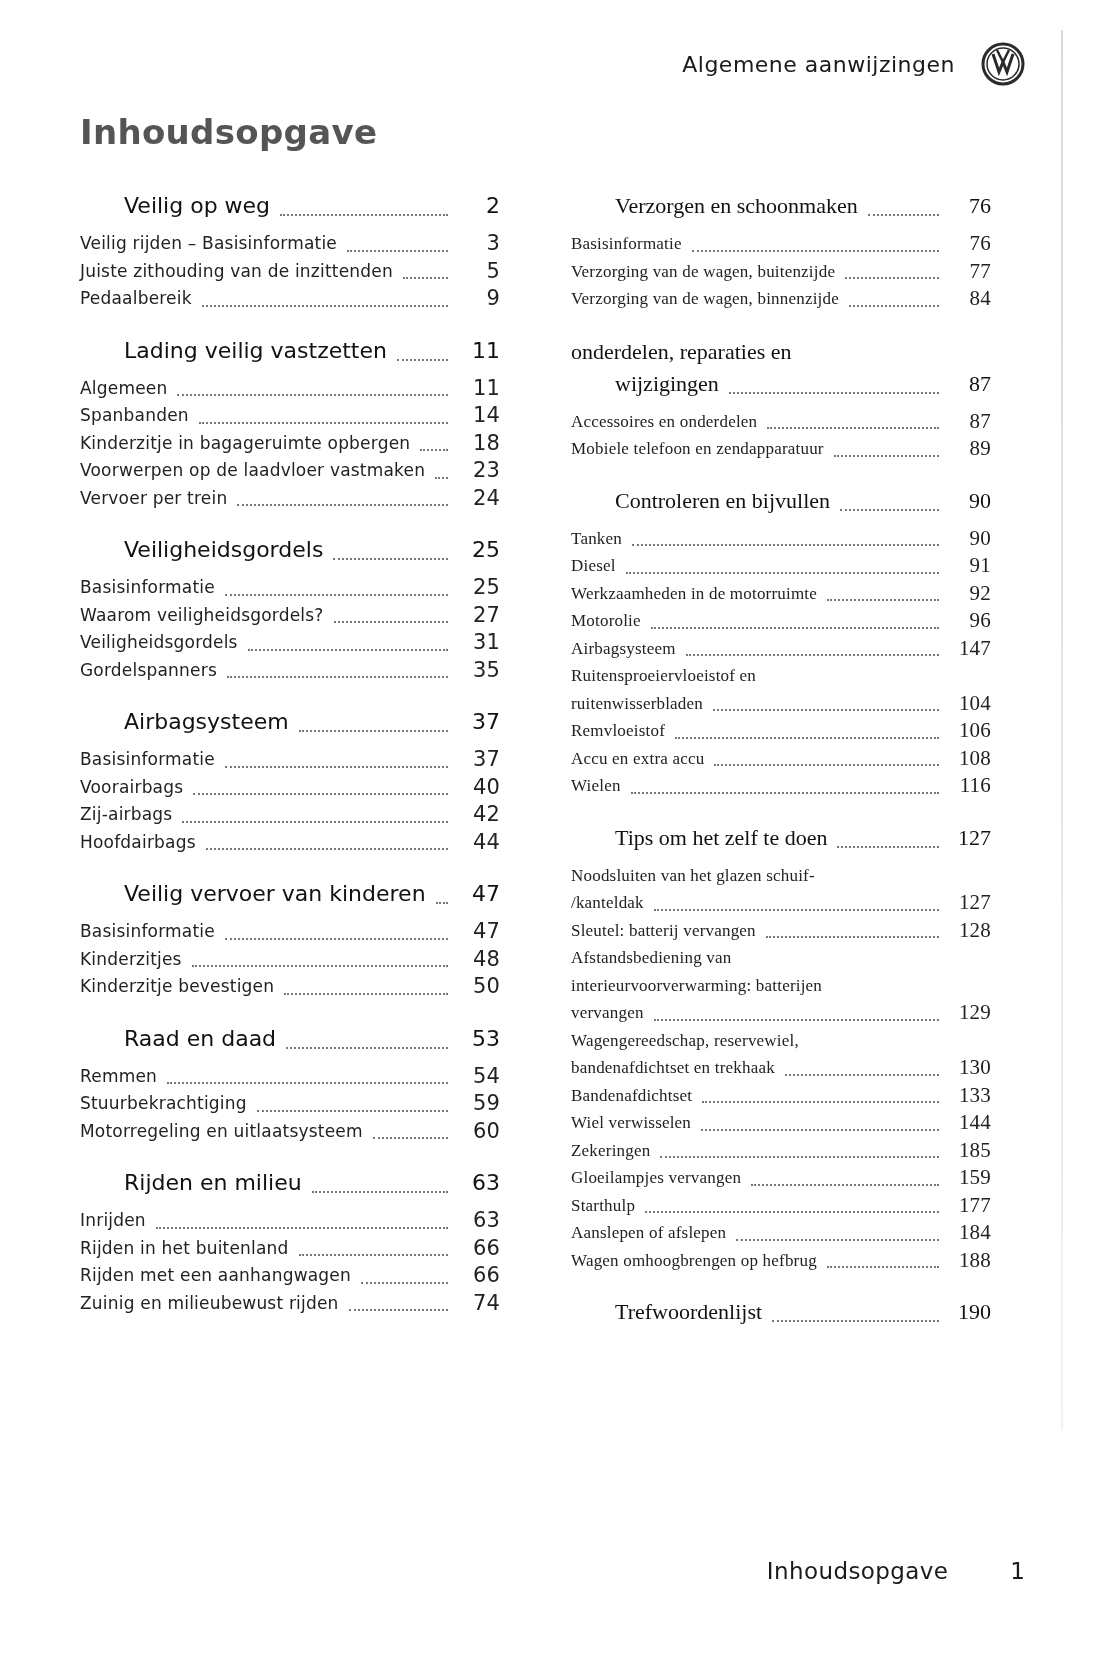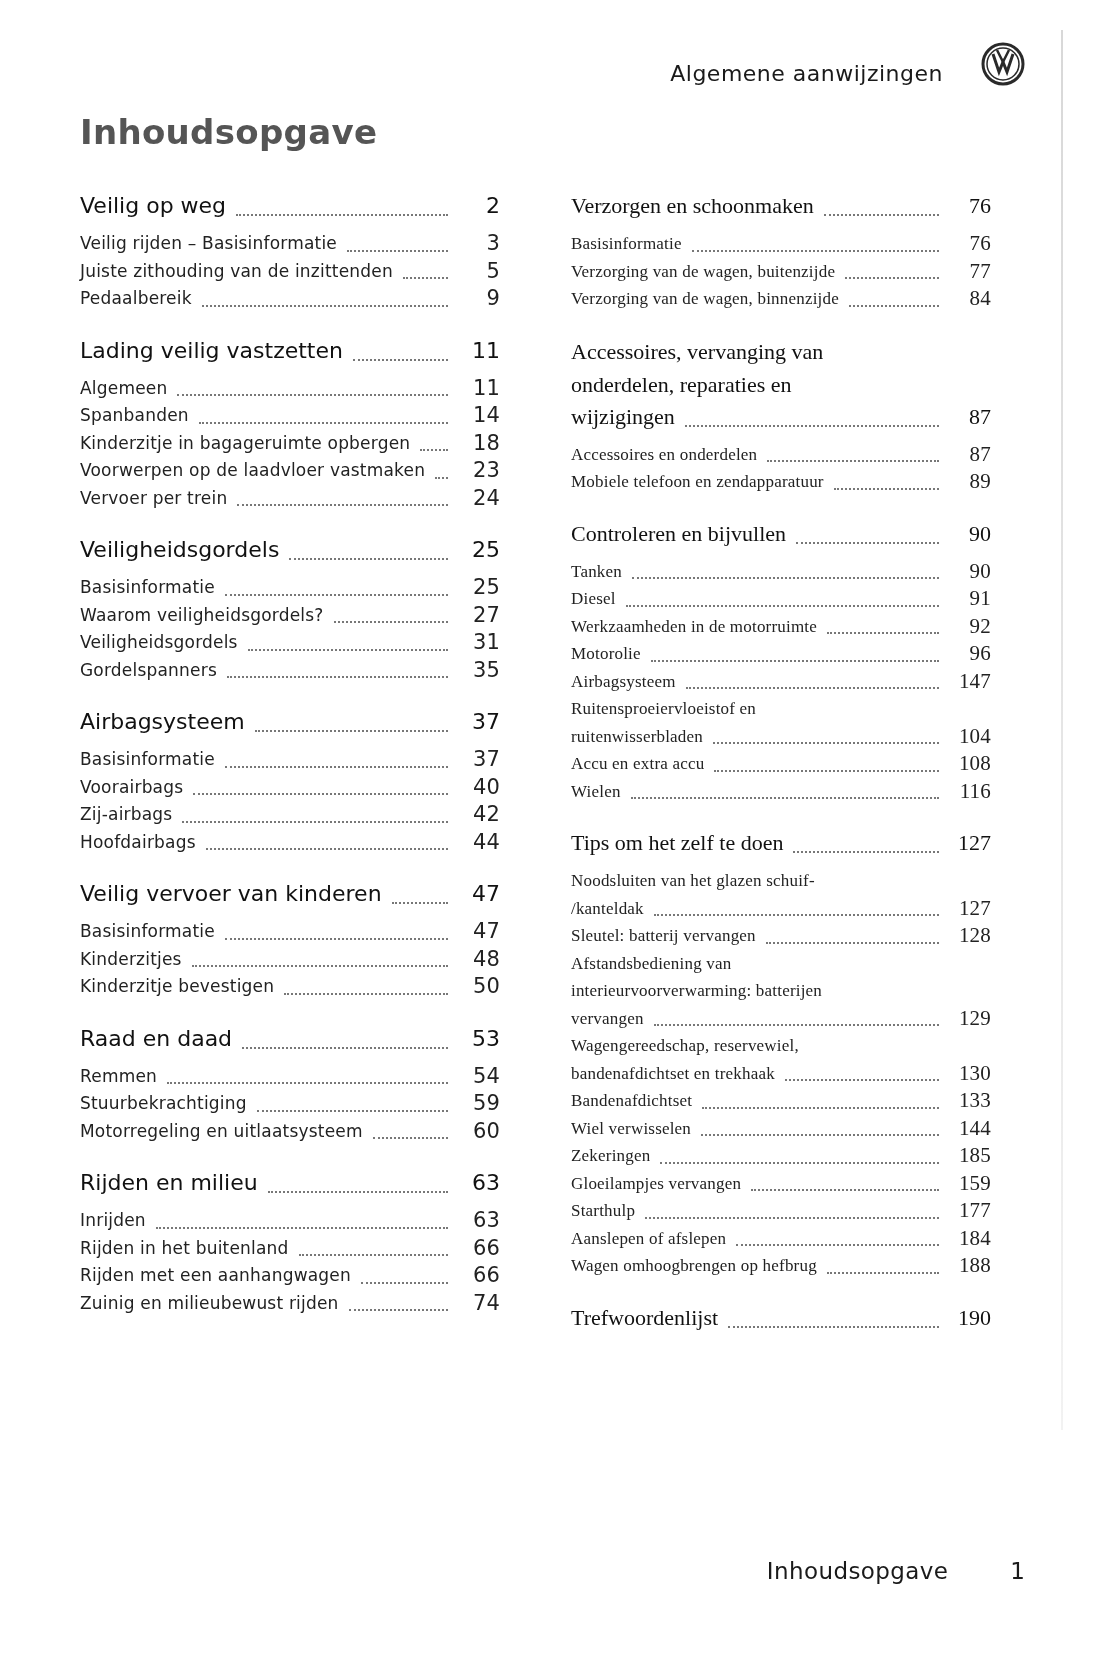--- a/index.html
+++ b/index.html
@@ -2,21 +2,21 @@
 <html><head>
 <meta charset="utf-8">
 <style>
   html, body { margin: 0; padding: 0; background: #ffffff; }
   body {
     width: 1103px; height: 1654px; position: relative; overflow: hidden;
     font-family: "DejaVu Sans", sans-serif; color: #1a1a1a;
   }
   .header {
     position: absolute; top: 42px; right: 78px;
-    display: flex; align-items: flex-end; gap: 38px;
+    display: flex; align-items: center; gap: 26px;
   }
   .header-title { font-size: 22px; letter-spacing: 0.5px; color: #1a1a1a; }
   .logo { width: 44px; height: 44px; }
   .vrule {
     position: absolute; right: 40px; top: 30px; width: 2px; height: 1400px;
     background: linear-gradient(#d8d8d8, #f2f2f2);
   }
   .page-title {
     position: absolute; left: 80px; top: 112px;
     font-size: 34px; font-weight: bold; color: #555555; letter-spacing: 0.3px;
@@ -27,21 +27,21 @@
   .section { margin-bottom: 22px; }
   .row {
     display: flex; align-items: flex-end; justify-content: space-between;
   }
   .row .label { white-space: nowrap; }
   .row .dots {
     flex: 1; margin: 0 10px; border-bottom: 2px dotted #777;
     height: 1px; transform: translateY(-6px); min-width: 8px;
   }
   .row .page { min-width: 42px; text-align: right; white-space: nowrap; }
-  .sec-head { font-size: 22px; line-height: 32px; margin-bottom: 8px; color: #111; }
+  .sec-head { font-size: 22px; line-height: 32px; margin-bottom: 8px; color: #111; margin-left: 44px; }
   .sec-head .page { font-size: 22px; }
   .sec-head-multi { font-size: 22px; line-height: 33px; color: #111; }
   .item { font-size: 17px; line-height: 27.5px; color: #222; letter-spacing: 0.2px; justify-content: space-between; }
   .item .page { font-size: 21px; }
   .item-wrap { font-size: 17px; line-height: 27.5px; color: #222; letter-spacing: 0.2px; }
   .footer {
     position: absolute; top: 1558px; right: 78px;
     display: flex; gap: 62px; align-items: baseline;
   }
   .footer-title { font-size: 23px; color: #1a1a1a; letter-spacing: 0.4px; }
@@ -261,21 +261,20 @@
         <span class="dots"></span>
         <span class="page">77</span>
       </div>
       <div class="row item">
         <span class="label">Verzorging van de wagen, binnenzijde</span>
         <span class="dots"></span>
         <span class="page">84</span>
       </div>
     </div>
     <div class="section">
-      <div class="sec-head-multi">Accessoires, vervanging van</div>
       <div class="sec-head-multi">onderdelen, reparaties en</div>
       <div class="row sec-head">
         <span class="label">wijzigingen</span>
         <span class="dots"></span>
         <span class="page">87</span>
       </div>
       <div class="row item">
         <span class="label">Accessoires en onderdelen</span>
         <span class="dots"></span>
         <span class="page">87</span>
@@ -315,20 +314,25 @@
       <div class="row item">
         <span class="label">Airbagsysteem</span>
         <span class="dots"></span>
         <span class="page">147</span>
       </div>
       <div class="item-wrap">Ruitensproeiervloeistof en</div>
       <div class="row item">
         <span class="label">ruitenwisserbladen</span>
         <span class="dots"></span>
         <span class="page">104</span>
+      </div>
+      <div class="row item">
+        <span class="label">Remvloeistof</span>
+        <span class="dots"></span>
+        <span class="page">106</span>
       </div>
       <div class="row item">
         <span class="label">Accu en extra accu</span>
         <span class="dots"></span>
         <span class="page">108</span>
       </div>
       <div class="row item">
         <span class="label">Wielen</span>
         <span class="dots"></span>
         <span class="page">116</span>

